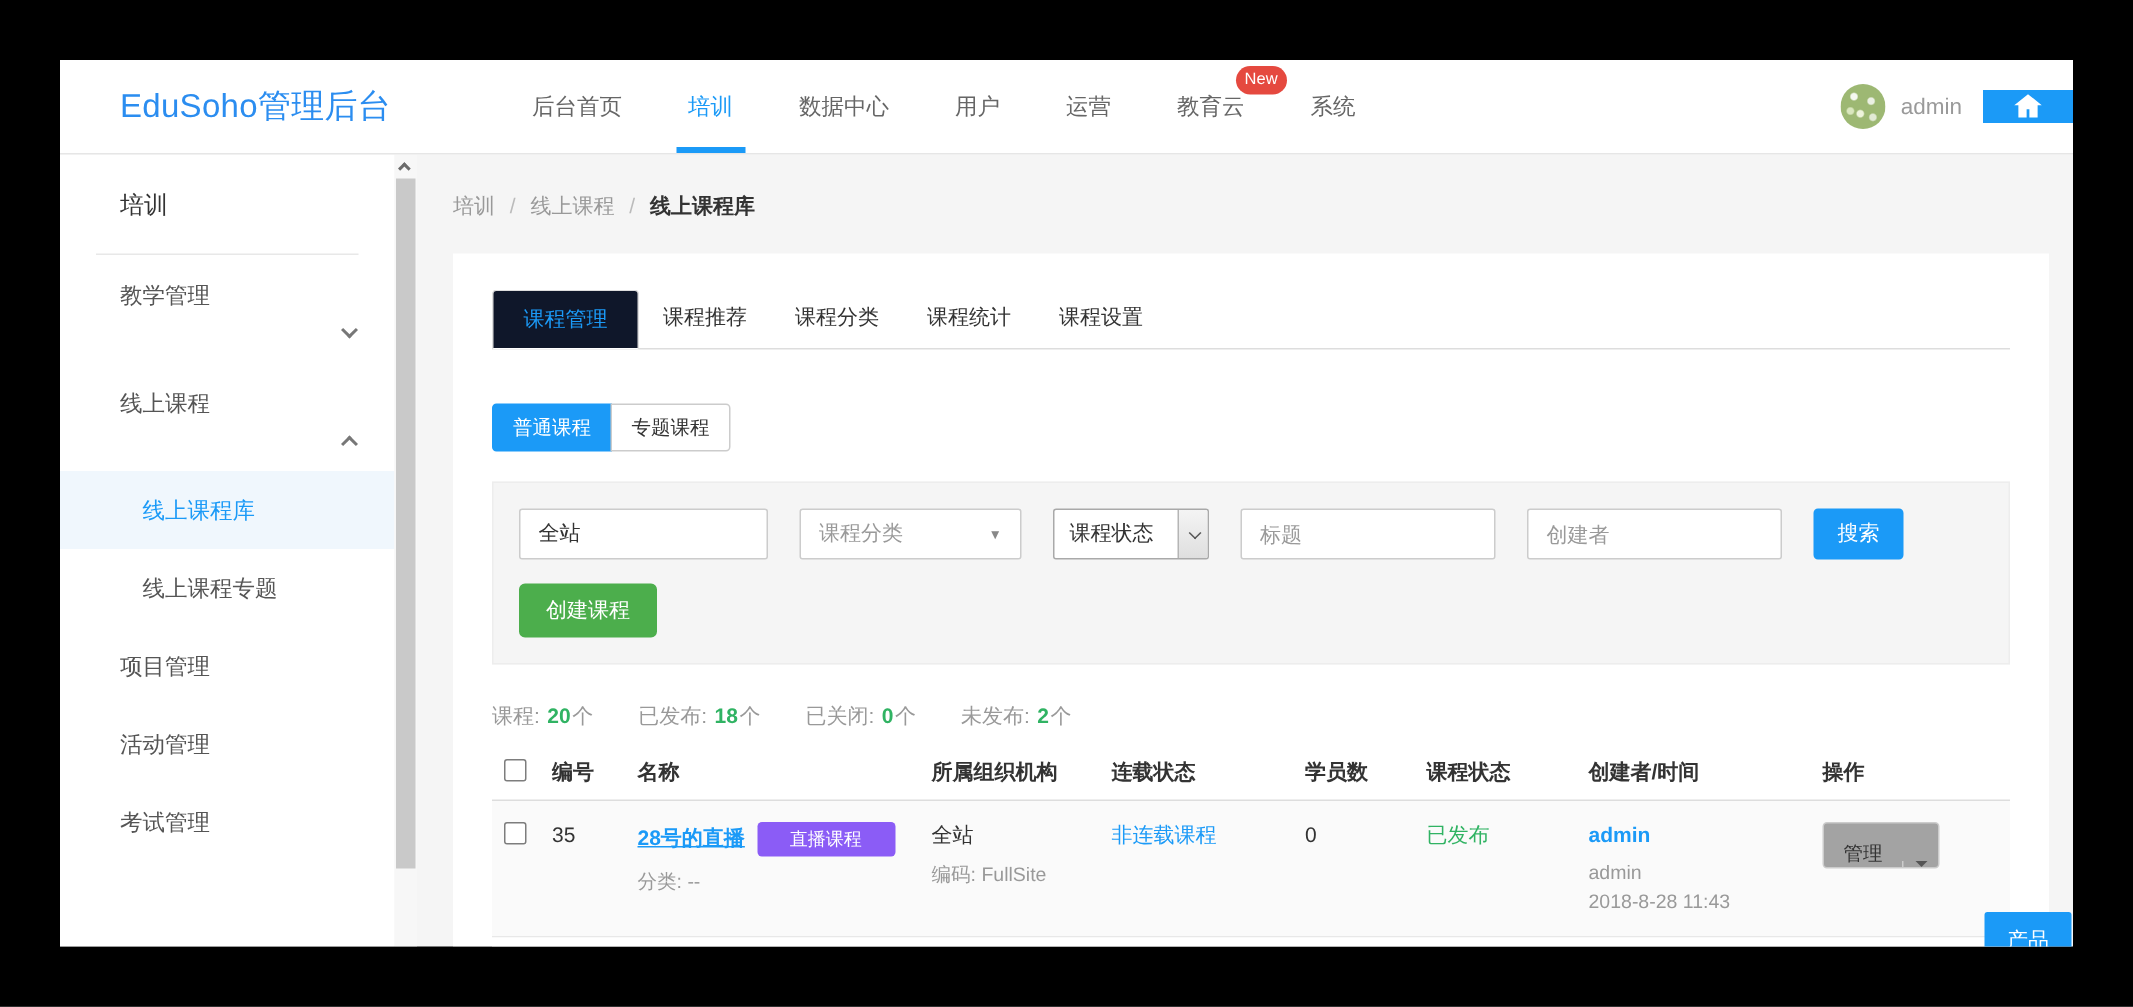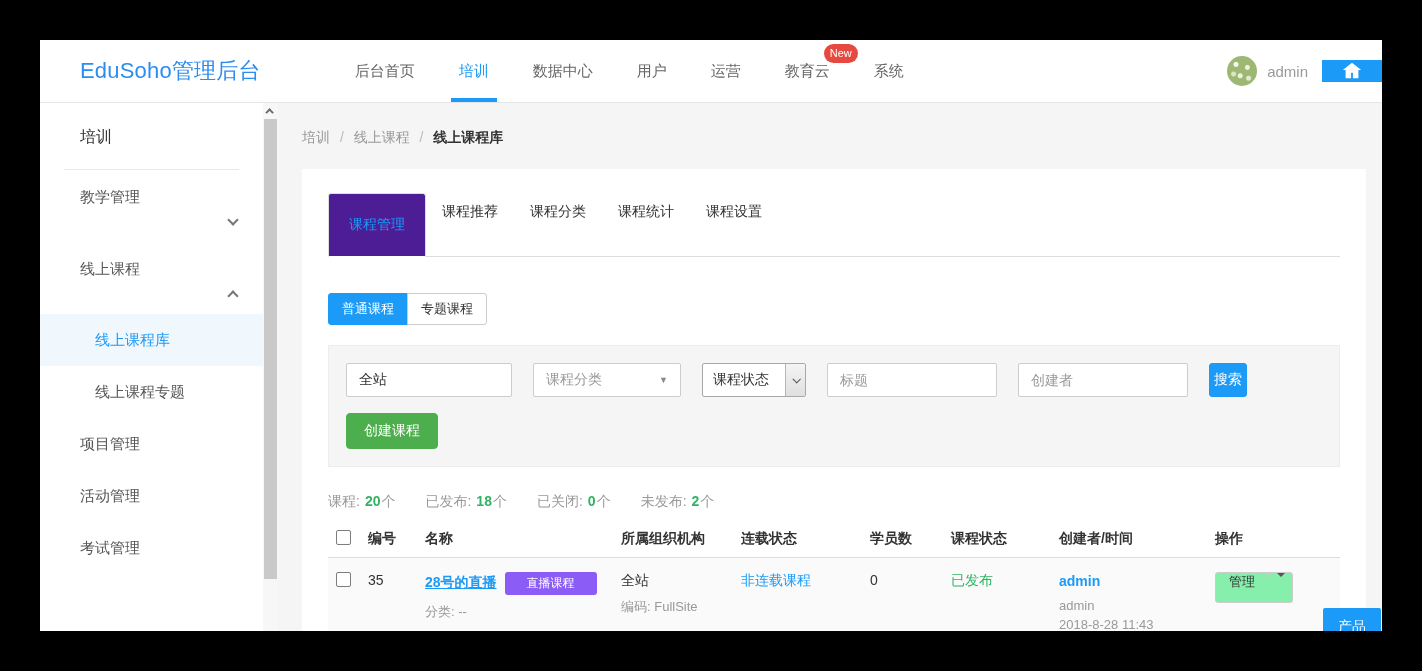--- a/index.html
+++ b/index.html
@@ -66,22 +66,22 @@
   .breadcrumb { margin:26px 0 0 24px; font-size:14px; color:#999; }
   .breadcrumb a { color:#999; text-decoration:none; cursor:pointer; }
   .breadcrumb .sep { margin:0 6px; color:#bbb; }
   .breadcrumb .cur { color:#333; font-weight:bold; }
 
   .card { background:#fff; margin:22px 16px 0 24px; height:620px; padding:24px 26px; }
 
   
   .tabs { display:flex; border-bottom:1px solid #ddd; }
   .tab { font-size:14px; color:#333; padding:10px 16px; cursor:pointer; margin-bottom:-1px; }
-  .tab.active { color:#1b9af7; background:#4c1d95; border:1px solid #ddd; border-bottom:1px solid #fff;
-                border-radius:3px 3px 0 0; padding:22px 20px; }
+  .tab.active { color:#1b9af7; background:#0f172a; border:1px solid #ddd; border-bottom:1px solid #fff;
+                border-radius:3px 3px 0 0; padding:10px 20px; }
 
   
   .toggle { margin-top:36px; display:flex; }
   .tg { font-size:13px; padding:6px 13px; border:1px solid #ccc; background:#fff; color:#333;
         cursor:pointer; font-family:inherit; }
   .tg.active { background:#1b9af7; border-color:#1b9af7; color:#fff; }
   .tg:first-child { border-radius:3px 0 0 3px; }
   .tg:last-child { border-radius:0 3px 3px 0; margin-left:-1px; }
 
   
@@ -99,21 +99,21 @@
   .sel-custom .txt { font-size:14px; color:#9a9a9a; }
   .sel-custom .tri { font-size:9px; color:#888; }
   .sel-native { width:104px; height:34px; border:1px solid #a9a9a9; border-radius:2px; background:#fff;
                 display:flex; align-items:stretch; cursor:pointer; overflow:hidden; }
   .sel-native .txt { flex:1; display:flex; align-items:center; padding-left:10px;
                      font-size:14px; color:#333; }
   .sel-native .box { width:20px; background:linear-gradient(#f4f4f4,#dfdfdf); border-left:1px solid #b5b5b5;
                      display:flex; align-items:center; justify-content:center; }
   .sel-native .box .a { width:6px; height:6px; border-right:1.6px solid #555; border-bottom:1.6px solid #555;
                      transform:rotate(45deg) translateY(-1px); }
-  .btn-search { height:34px; padding:0 4px; background:#1b9af7; color:#fff; border:1px solid #1b9af7;
+  .btn-search { height:34px; padding:0 15px; background:#1b9af7; color:#fff; border:1px solid #1b9af7;
                 border-radius:3px; font-size:14px; cursor:pointer; font-family:inherit; }
   .btn-create { margin-top:16px; height:36px; padding:0 17px; background:#4cae4c; color:#fff;
                 border:1px solid #4cae4c; border-radius:4px; font-size:14px; cursor:pointer; font-family:inherit; }
 
   
   .stats { margin-top:26px; display:flex; gap:30px; font-size:14px; color:#999; }
   .stats b { color:#30b363; font-weight:bold; margin:0 1px 0 5px; }
 
   
   .table { margin-top:12px; }
@@ -133,22 +133,22 @@
   .c-act { flex:1; }
   .chk { width:15px; height:15px; border:1.5px solid #7d7d7d; border-radius:2px; background:#fff;
          display:inline-block; cursor:pointer; }
   .link { color:#1b9af7; cursor:pointer; }
   .name-link { color:#1b9af7; font-weight:bold; font-size:14px; cursor:pointer;text-decoration:underline; }
   .badge-live { display:inline-block; background:#8b5cf6; color:#fff; font-size:12px;
                 padding:3px 22px; border-radius:3px; margin-left:8px; }
   .subline { color:#999; font-size:13px; margin-top:8px; }
   .status-pub { color:#30b363; }
   .cre-name { color:#1b9af7; font-weight:bold; font-size:14px; cursor:pointer; }
-  .split-btn { display:inline-flex; align-items:flex-start; border:1px solid #ccc; border-radius:3px;
-               background:#86efac; height:31px; overflow:hidden; cursor:pointer; }
+  .split-btn { display:inline-flex; align-items:flex-end; border:1px solid #ccc; border-radius:3px;
+               background:#a3a3a3; height:31px; overflow:hidden; cursor:pointer; }
   .split-btn .m { display:flex; align-items:center; padding:0 13px; font-size:13px; color:#333; }
   .split-btn .c { width:24px; border-left:1px solid #ccc; display:flex; align-items:center;
                   justify-content:center; }
   .caret { width:0; height:0; border-left:4px solid transparent; border-right:4px solid transparent;
            border-top:4px solid #555; }
 
   
   .float-btn { position:absolute; right:1px; top:568px; background:#1b9af7; color:#fff;
                border:none; font-size:14px; padding:10px 15px; border-radius:2px;
                cursor:pointer; font-family:inherit; z-index:9; }

